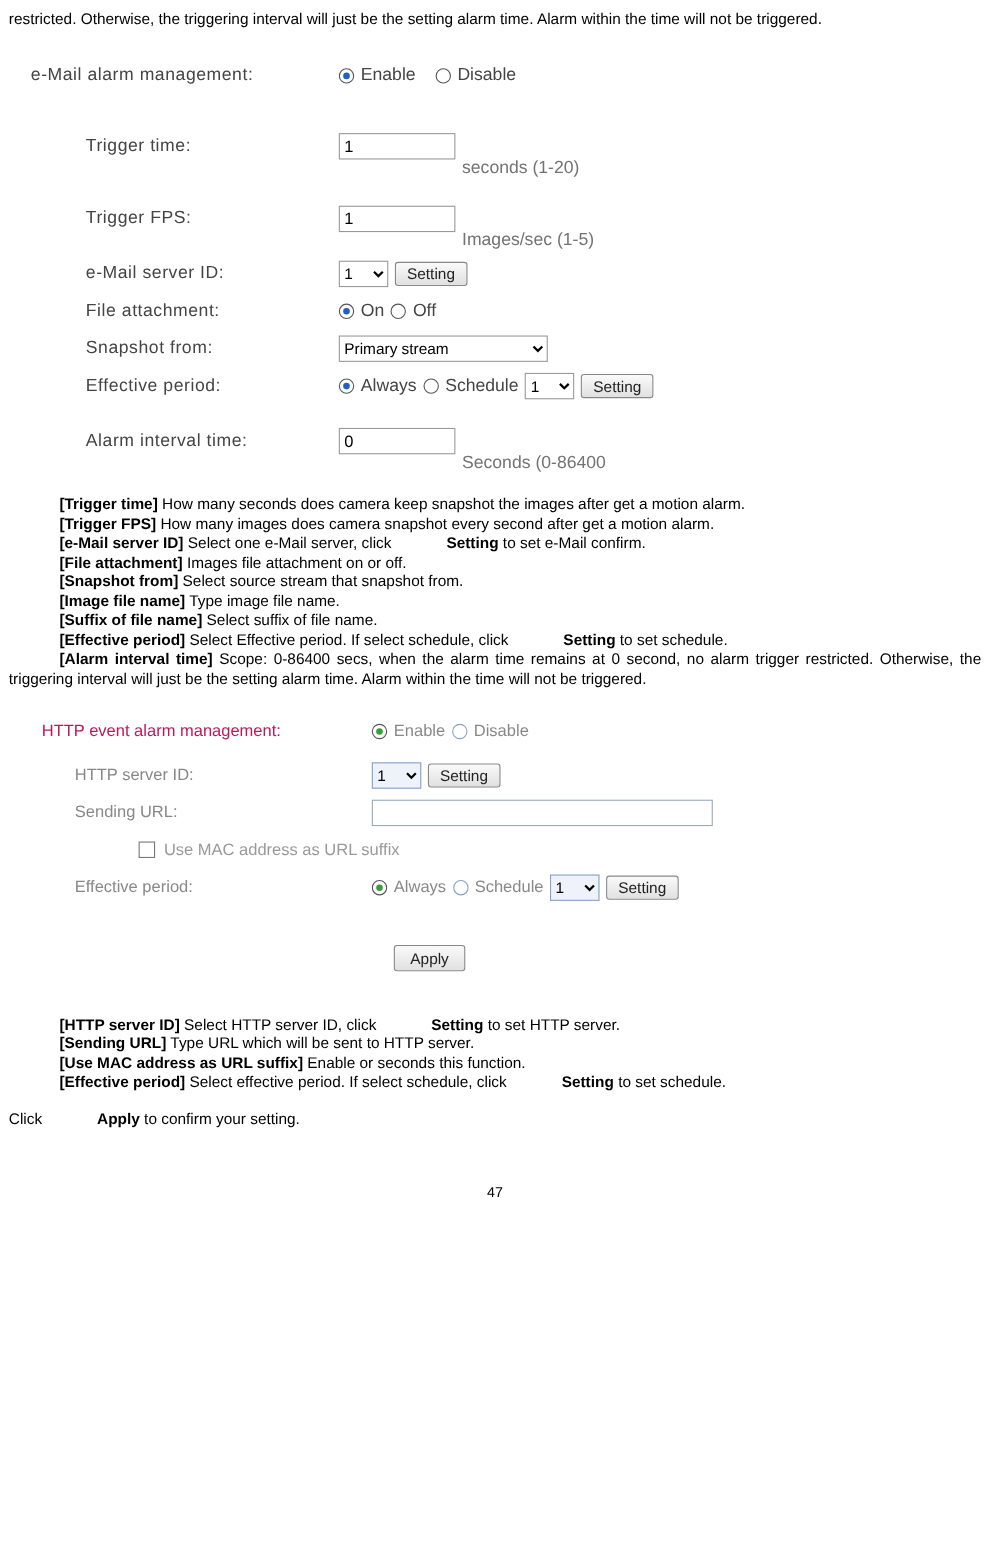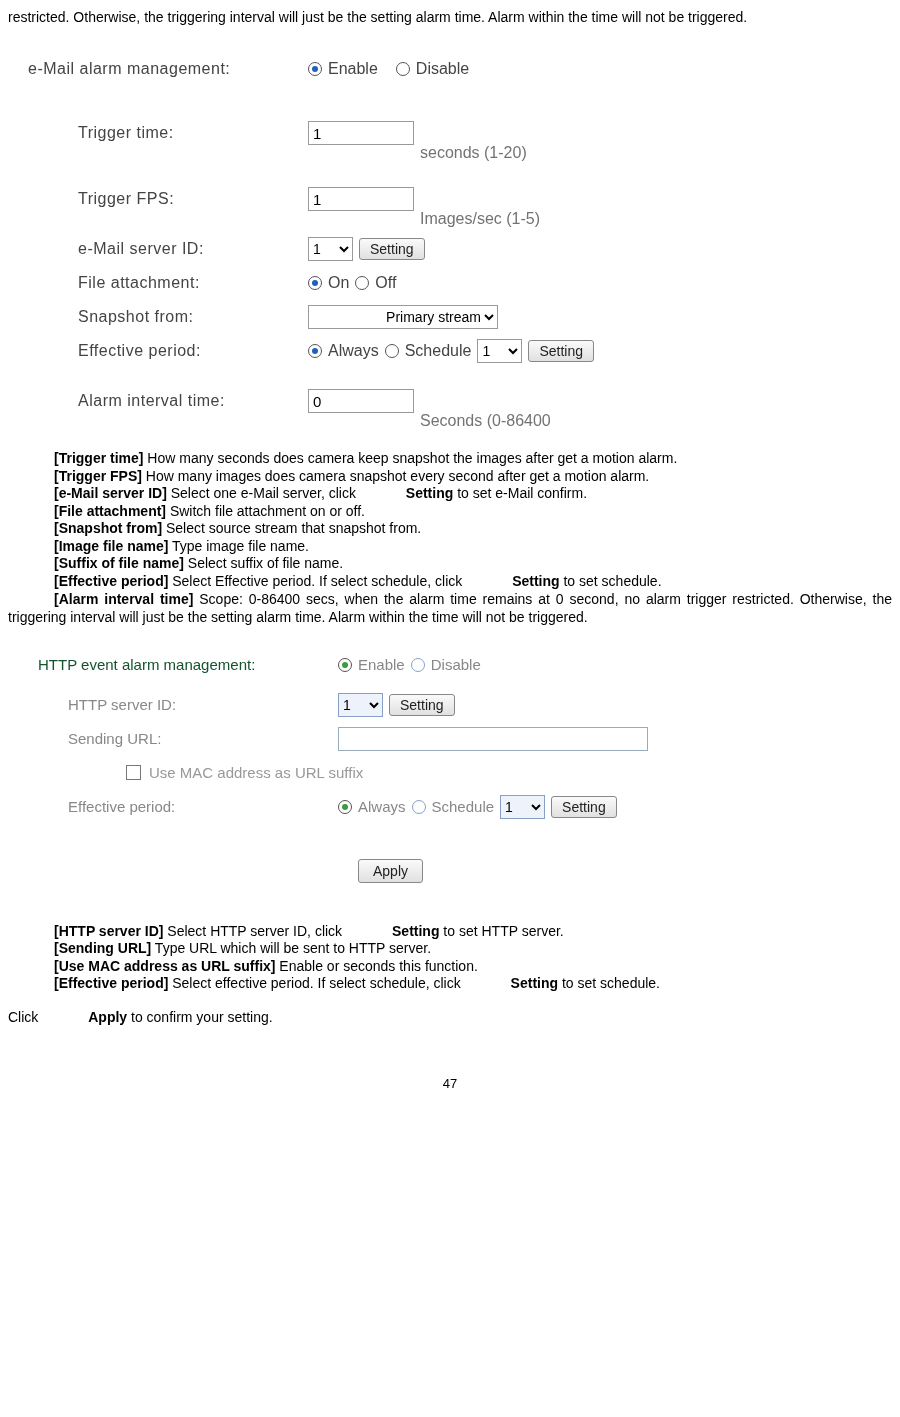--- a/index.html
+++ b/index.html
@@ -64,21 +64,20 @@
     font-size: 15px;
   }
   select {
     height: 24px;
     border: 1px solid #999;
     background: #fff;
     font-size: 14px;
   }
   select.wide {
     width: 190px;
-    text-align: right;
   }
   select.narrow {
     width: 45px;
   }
   .btn {
     background: linear-gradient(#fafafa, #e0e0e0);
     border: 1px solid #888;
     border-radius: 3px;
     padding: 2px 10px;
     font-size: 14px;
@@ -237,31 +236,31 @@
       <input type="text" class="narrow" value="0" style="">
       <span class="suffix-txt">Seconds (0-86400</span>
     </div>
   </div>
 </div>
 
 <div class="desc-block">
   <div><b>[Trigger time]</b><span> How many seconds does camera keep snapshot the images after get a motion alarm.</span></div>
   <div><b>[Trigger FPS]</b><span> How many images does camera snapshot every second after get a motion alarm.</span></div>
   <div><b>[e-Mail server ID]</b><span> Select one e-Mail server, click </span><b>Setting</b><span> to set e-Mail confirm.</span></div>
-  <div><b>[File attachment]</b><span> Switch file attachment on or off.</span></div>
+  <div><b>[File attachment]</b><span> Images file attachment on or off.</span></div>
   <div><b>[Snapshot from]</b><span> Select source stream that snapshot from.</span></div>
   <div><b>[Image file name]</b><span> Type image file name.</span></div>
   <div><b>[Suffix of file name]</b><span> Select suffix of file name.</span></div>
   <div><b>[Effective period]</b><span> Select Effective period. If select schedule, click </span><b>Setting</b><span> to set schedule.</span></div>
   <div class="para" style="text-align:justify"><b>[Alarm interval time]</b><span> Scope: 0-86400 secs, when the alarm time remains at 0 second, no alarm trigger restricted. Otherwise, the triggering interval will just be the setting alarm time. Alarm within the time will not be triggered.</span></div>
 </div>
 
 <div class="http-panel">
   <div class="http-row">
-    <div class="http-label" style="color:#14532d">HTTP event alarm management:</div>
+    <div class="http-label" style="color:#be185d">HTTP event alarm management:</div>
     <div class="form-controls" style="color:#888">
       <span class="radio-dot green selected"></span>
       <span>Enable</span>
       <span class="radio-dot" style="border-color:#88a0c8"></span>
       <span>Disable</span>
     </div>
   </div>
 
   <div style="height:6px"></div>
 

